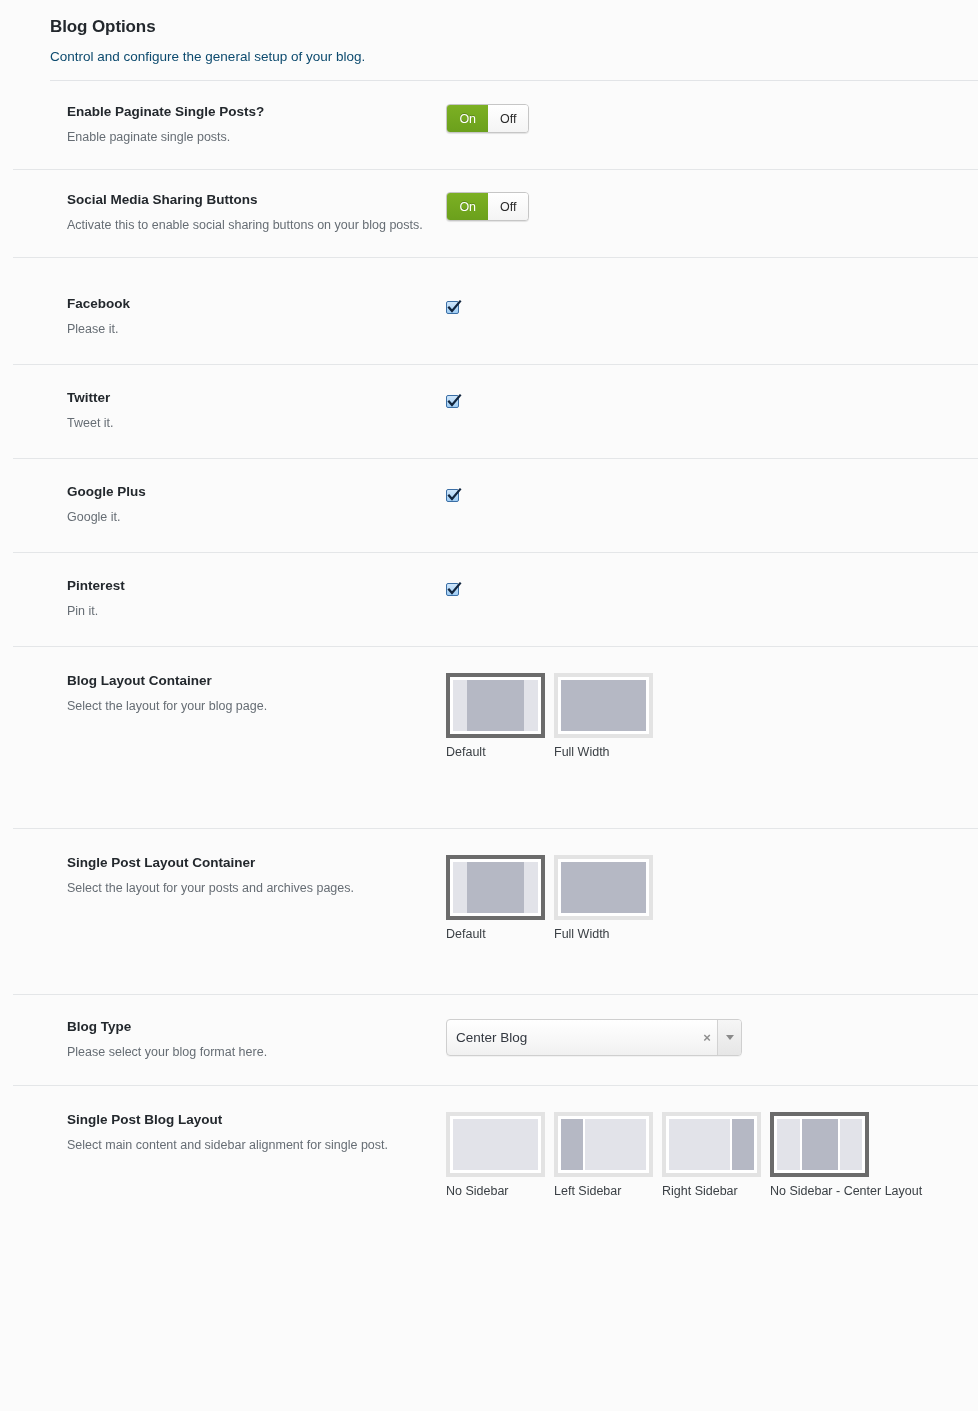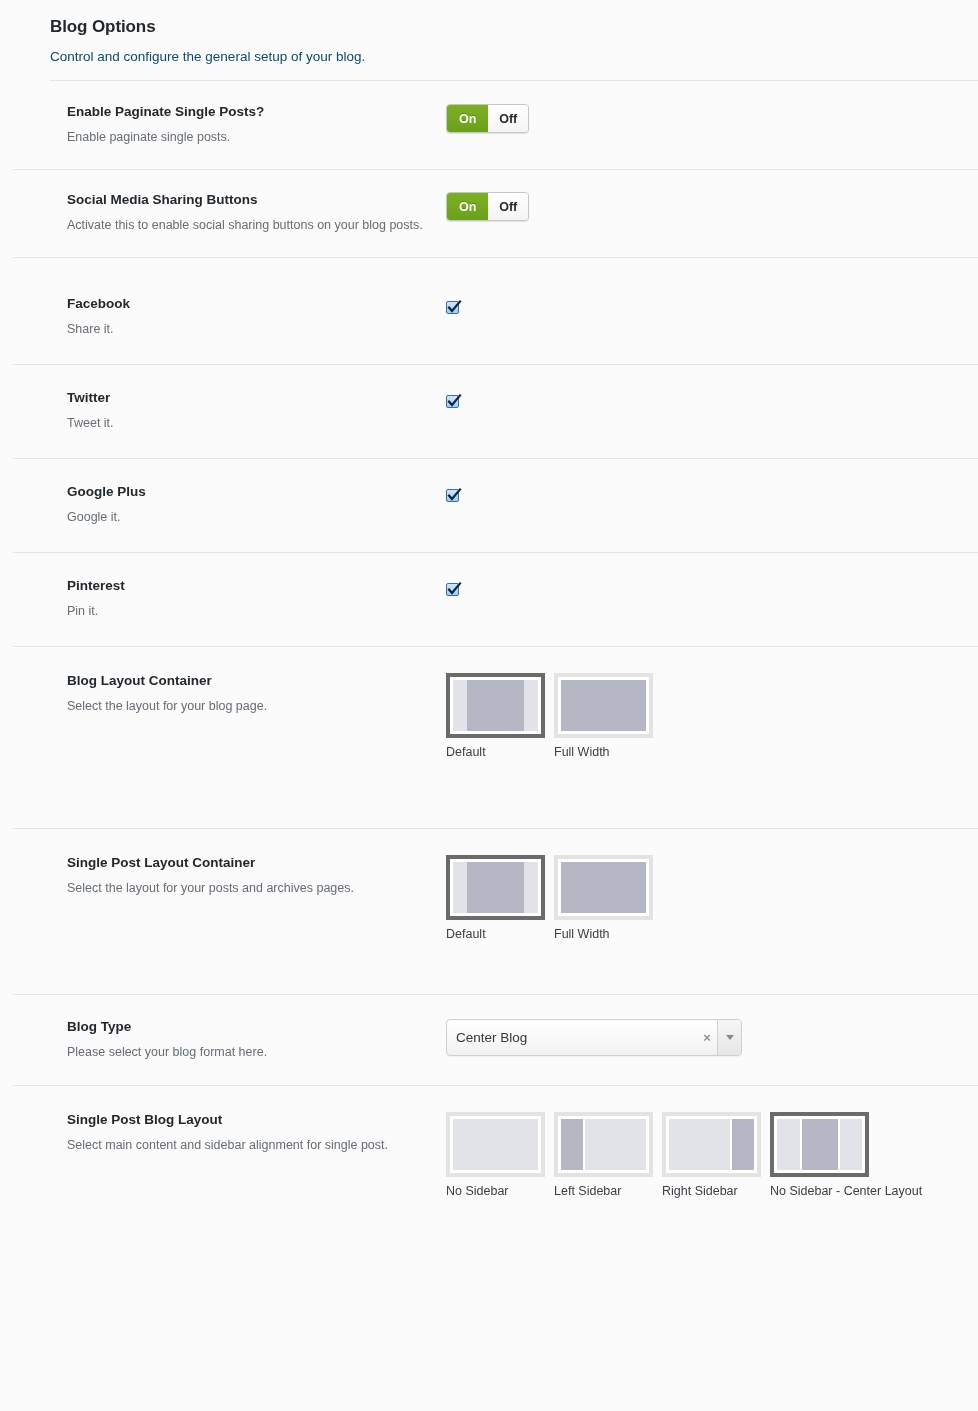--- a/index.html
+++ b/index.html
@@ -82,21 +82,21 @@
     box-shadow: 0 1px 1px rgba(0,0,0,0.10);
     background: #fff;
     cursor: pointer;
     user-select: none;
   }
   .toggle-on, .toggle-off {
     display: flex;
     align-items: center;
     justify-content: center;
     font-size: 12.5px;
-    font-weight: bold;
+    font-weight: normal;
   }
   .toggle-on {
     width: 42px;
     color: #ffffff;
     background: linear-gradient(to bottom, #7cb023 0%, #6ba01c 100%);
     text-shadow: 0 -1px 0 rgba(0,0,0,0.22);
   }
   .toggle-off {
     width: 40px;
     color: #2a2a2a;
@@ -218,21 +218,21 @@
       <div class="toggle">
         <div class="toggle-on">On</div>
         <div class="toggle-off">Off</div>
       </div>
     </div>
   </div>
 
   <div class="field-row row-short" style="padding-top:38px;padding-bottom:26px;">
     <div class="field-label-col">
       <div class="field-title">Facebook</div>
-      <div class="field-desc">Share it.</div>
+      <div class="field-desc">Please it.</div>
     </div>
     <div class="field-control-col cb-wrap">
       <span class="cb">
         <svg width="17" height="17" viewBox="0 0 17 17">
           <path d="M3 8.5 L6 12 L14 2.5" stroke="#12263f" stroke-width="2.2" fill="none" stroke-linecap="square"></path>
         </svg>
       </span>
     </div>
   </div>
 

